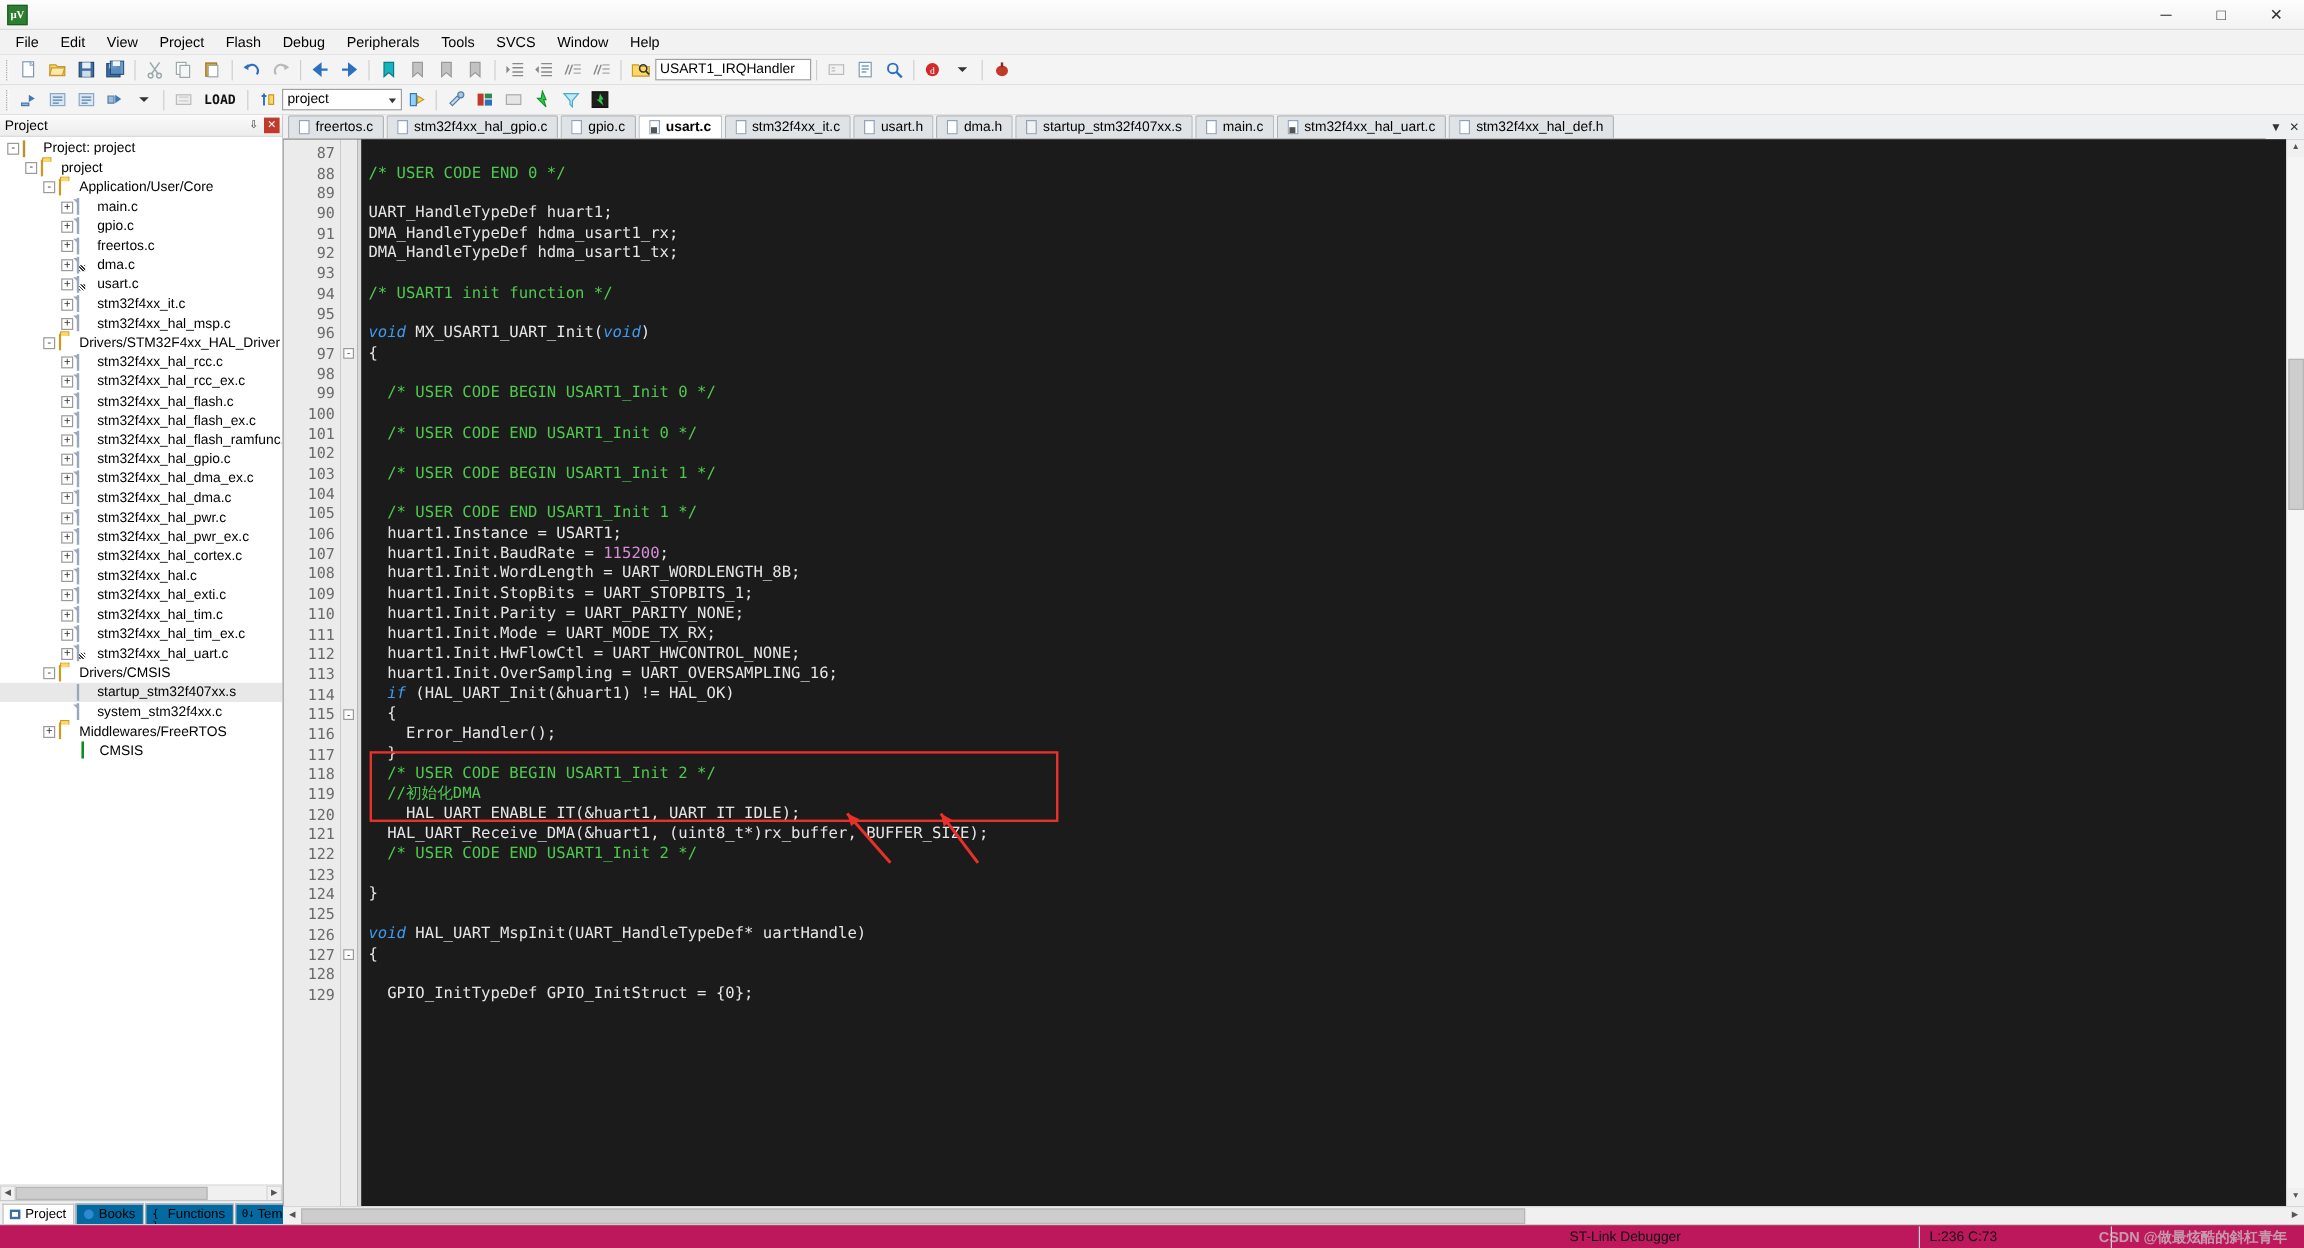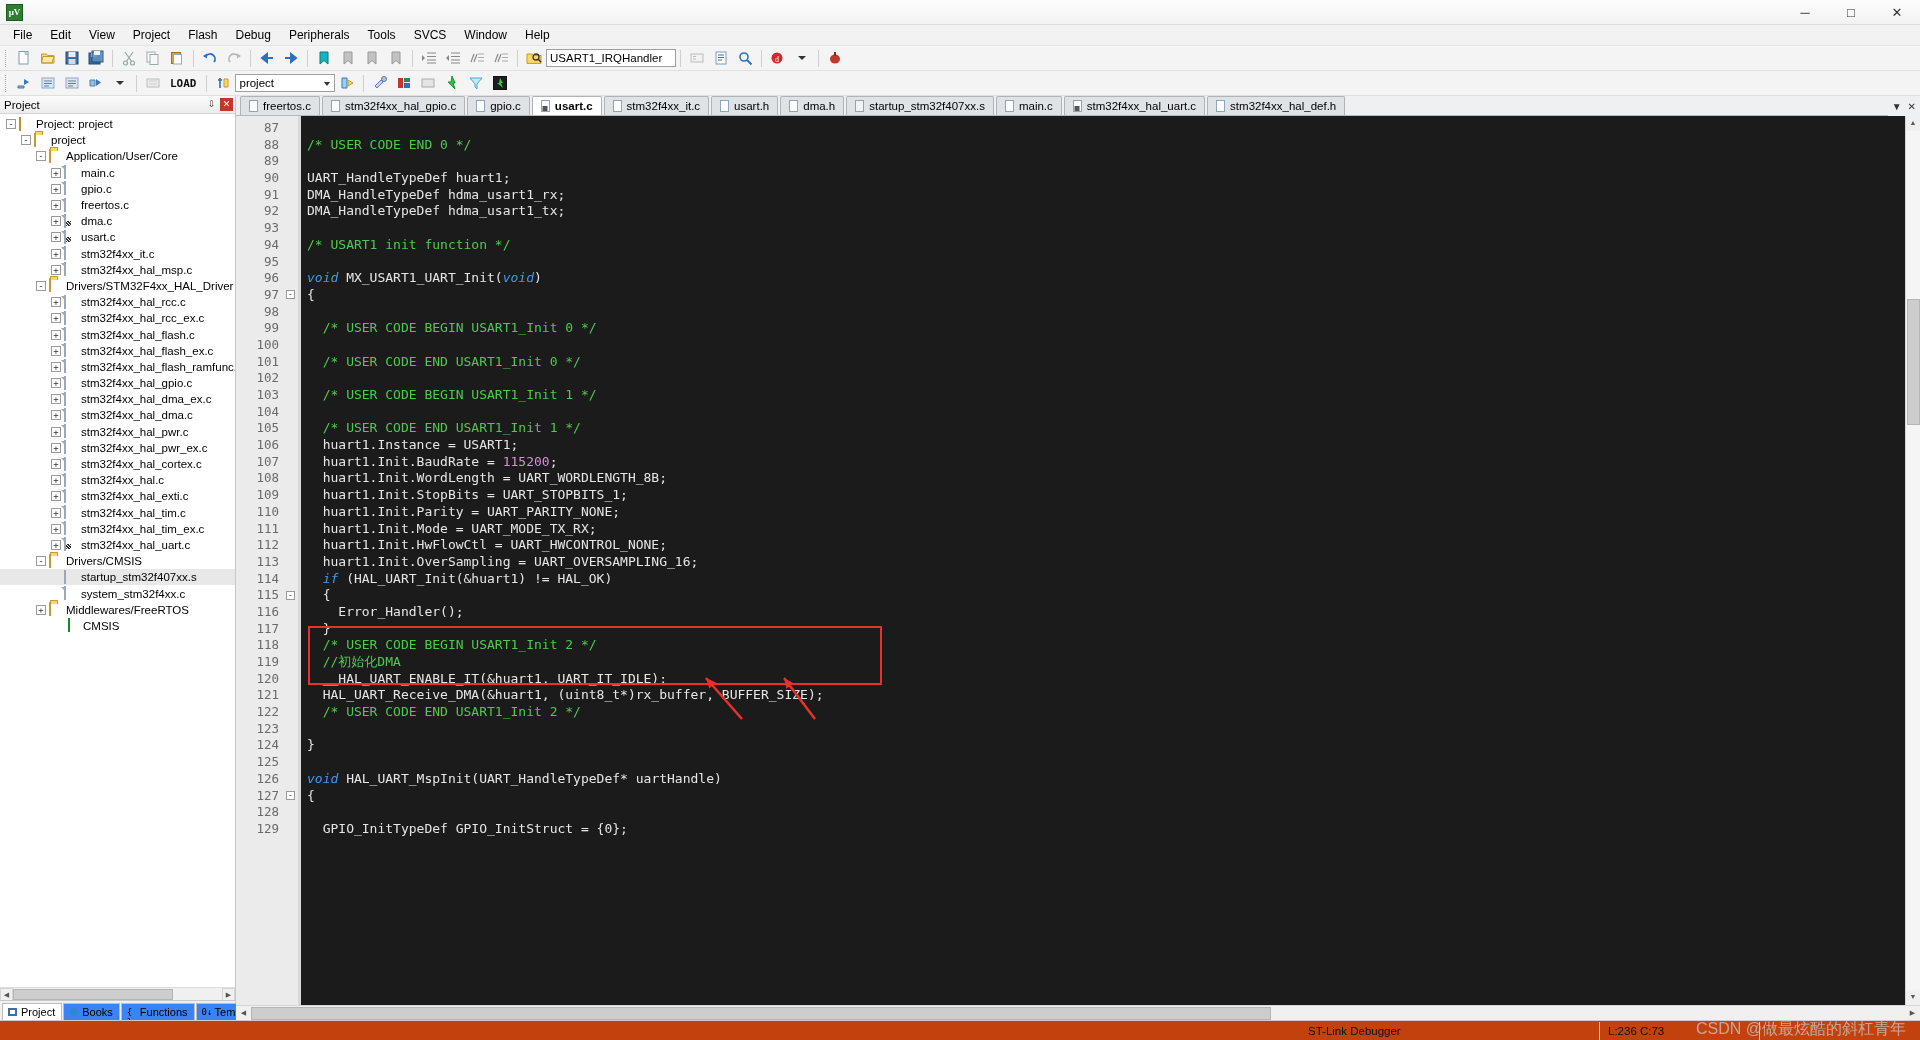--- a/index.html
+++ b/index.html
@@ -273,21 +273,21 @@
     border-top: 1px solid #c8c8c8;
     display: flex;
     align-items: flex-end;
     padding-left: 2px;
   }
   .ptab {
     font-size: 11px;
     padding: 2px 6px 2px 5px;
     border: 1px solid #bcbcbc;
     border-bottom: none;
-    background: #3b82f6;
+    background: #0369a1;
     margin-right: 1px;
     display: flex;
     align-items: center;
     gap: 3px;
     height: 17px;
   }
   .ptab.active { background: #fff; }
   .ptab-ic { width: 10px; height: 10px; }
 
   
@@ -469,43 +469,43 @@
   .ehs-thumb {
     height: 13px;
     background: #cdcdcd;
     border: 1px solid #b5b5b5;
   }
 
   
   .statusbar {
     height: 20px;
     flex: 0 0 20px;
-    background: #c2410c;
+    background: #be185d;
     border-top: 1px solid #ccc;
     display: flex;
     align-items: center;
     font-size: 11.5px;
     color: #111;
     position: relative;
   }
   .sb-cell {
     padding: 0 8px;
     height: 18px;
     display: flex;
     align-items: center;
     border-right: 1px solid #d6d6d6;
   }
   .sb-spacer { flex: 1 1 auto; }
   .wm2 {
     position: absolute;
     right: 14px;
     bottom: 0px;
-    font-size: 16px;
+    font-size: 12px;
     color: #c7c7c7;
-    font-weight: normal;
+    font-weight: bold;
     opacity: 0.75;
   }
 </style>
 </head>
 <body>
 
 <div id="app">
 
   <div class="titlebar">
     <div class="title-icon">µV</div>

